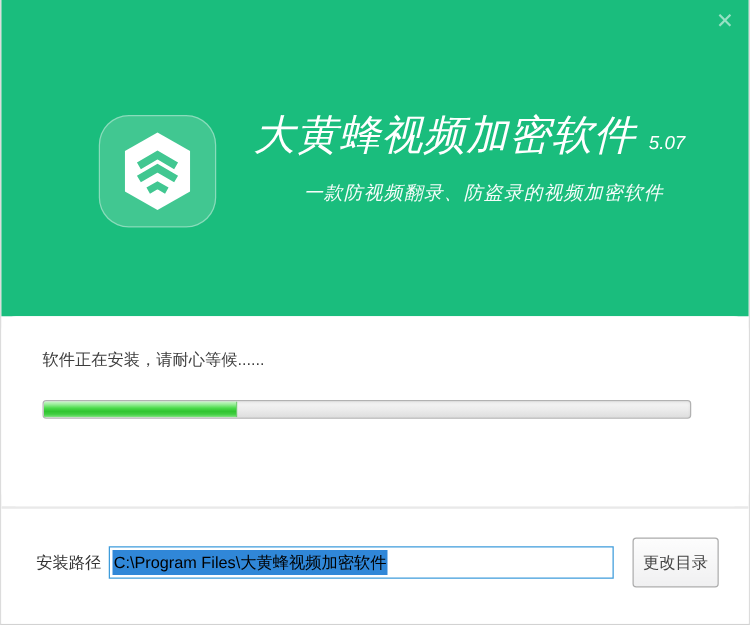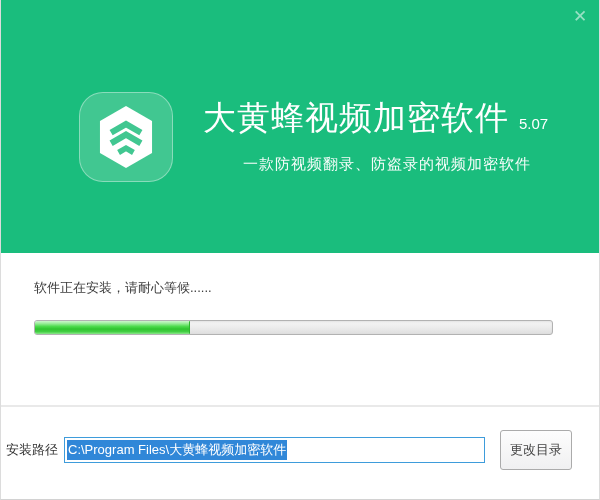--- a/index.html
+++ b/index.html
@@ -26,21 +26,21 @@
     display:flex;align-items:center;justify-content:center;
     color:rgba(255,255,255,0.55);font-size:17px;line-height:1;cursor:pointer;
   }
   .logo{
     position:absolute;left:78px;top:92px;width:94px;height:90px;
     background:var(--logo-tile,#41c791);
     border:1px solid rgba(255,255,255,0.38);
     border-radius:24px;
     display:flex;align-items:center;justify-content:center;
   }
-  .title-block{position:absolute;left:202px;top:96px;color:#fff;}
+  .title-block{position:absolute;left:202px;top:86px;color:#fff;font-style:italic;}
   .title-row{display:flex;align-items:baseline;gap:10px;}
   .app-title{font-size:33px;letter-spacing:1px;}
   .app-version{font-size:15px;}
   .subtitle{margin-top:14px;font-size:15px;color:rgba(255,255,255,0.96);letter-spacing:1px;margin-left:40px;}
   
   .bodysec{position:relative;height:152px;background:#fff;border-radius:12px;}
   .status{position:absolute;left:33px;top:26px;font-size:13px;color:#3d3d3d;}
   .progress-track{
     position:absolute;left:33px;top:67px;width:519px;height:15px;
     border:1px solid #b2b2b2;border-radius:3px;
@@ -50,30 +50,30 @@
   }
   .progress-fill{
     height:100%;width:0%;
     background:linear-gradient(to bottom,
       #cdf6cd 0%,#9dee9d 18%,#4cdb4c 42%,#2fc42f 62%,#44cf44 82%,#8ce88c 100%);
     border-right:1px solid #2eb52e;border-radius:1px;
   }
   
   .footer{
     height:95px;border-top:2px solid #e9e9e9;background:#fff;
-    display:flex;align-items:center;padding:0 24px 8px 5px;
+    display:flex;align-items:center;padding:0 24px 8px 28px;
   }
   .path-label{font-size:13px;color:#333;white-space:nowrap;margin-right:6px;}
   .path-input{
     width:421px;height:26px;border:1px solid var(--input-border,#3e9cdb);
     background:#fff;display:flex;align-items:center;padding-left:2px;overflow:hidden;
     cursor:text;
   }
   .path-selected{
-    background:var(--selection-blue,#3087d8);color:#ffffff;
+    background:var(--selection-blue,#3087d8);color:#000000;
     font-size:13px;line-height:18px;padding:1px 1px;white-space:nowrap;
   }
   .change-btn{
     margin-left:15px;width:72px;height:40px;
     border:1px solid #ababab;border-radius:3px;
     background:linear-gradient(to bottom,#fdfdfd,#f0f0f1);
     font-size:13px;color:#444;font-family:inherit;
     display:flex;align-items:center;justify-content:center;cursor:pointer;
   }
 </style>

